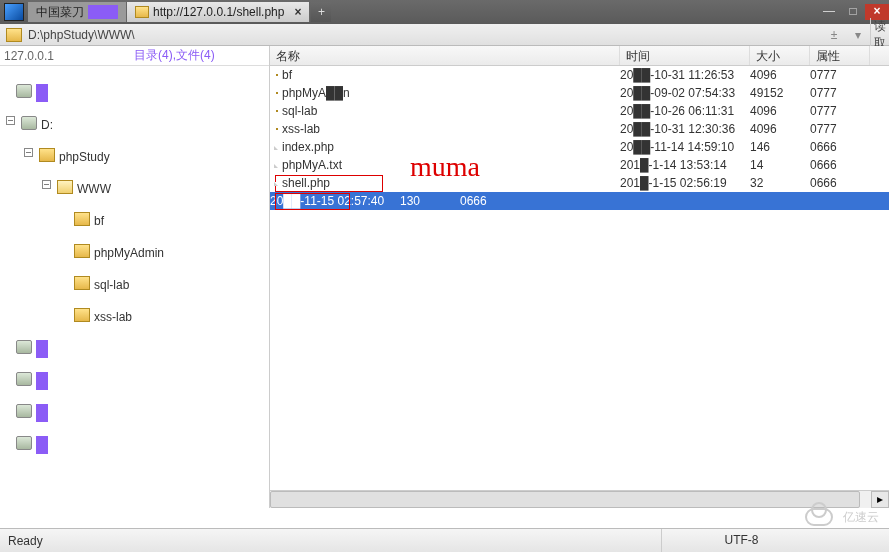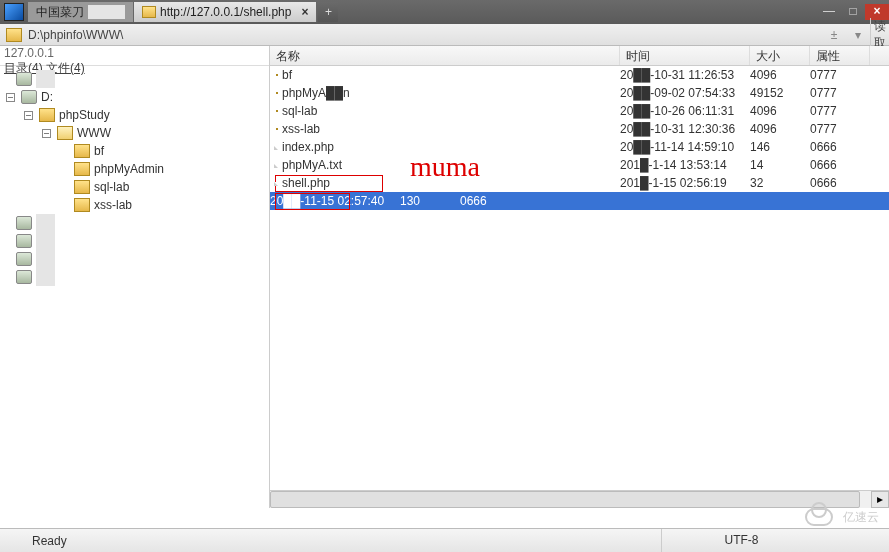--- a/index.html
+++ b/index.html
@@ -18,25 +18,25 @@
 
 .addrbar { height: 22px; background: linear-gradient(#f0f0f0,#e0e0e0); border-bottom: 1px solid #bbb; display: flex; align-items: center; }
 .addrbar .fld-icon { width: 16px; height: 14px; margin: 0 6px; background: linear-gradient(#ffe28a,#e6b84a); border: 1px solid #b08a20; }
 .addrbar .path { flex: 1; color: #444; }
 .addrbar .ctrl { width: 24px; text-align: center; color: #888; }
 .addrbar .read { width: 19px; text-align: center; color: #444; border-left: 1px solid #ccc; }
 
 .workspace { display: flex; height: 462px; }
 
 .tree-pane { width: 270px; border-right: 1px solid #ccc; background: #fff; }
-.tree-hdr { height: 20px; display: flex; padding-left: 4px; color: #333; border-bottom: 1px solid #ddd; flex-direction: column; }
+.tree-hdr { height: 20px; display: flex; align-items: center; padding-left: 4px; color: #333; border-bottom: 1px solid #ddd; }
 .tree-hdr .ip { width: 130px; color: #666; }
-.tree-hdr .stats { color: #404040; text-decoration: underline; }
+.tree-hdr .stats { color: #8b5cf6; }
 .tree-body { padding: 4px 0 4px 6px; line-height: 18px; color: #333; }
-.tree-row { display: flex; align-items: center; height: 18px; white-space: nowrap; }
+.tree-row { display: flex; height: 18px; white-space: nowrap; margin-top: 14px; }
 .tree-row .sq { width: 9px; height: 9px; border: 1px solid #888; text-align: center; line-height: 7px; font-size: 9px; color: #333; margin-right: 2px; }
 .tree-row .indent { display: inline-block; }
 .tree-row .ico { width: 16px; height: 14px; margin: 0 4px; display: inline-block; }
 .ico.drive { background: linear-gradient(#dce8d8,#a8b8a0); border: 1px solid #888; border-radius: 2px; }
 .ico.folder { background: linear-gradient(#ffe28a,#e6b84a); border: 1px solid #b08a20; }
 .ico.folder-open { background: linear-gradient(#fff3c0,#f0d070); border: 1px solid #b08a20; }
 .ico.file { background: #fff; border: 1px solid #aaa; position: relative; }
 .ico.file::after { content: ""; position: absolute; right: -1px; top: -1px; width: 0; height: 0; border-top: 4px solid #fff; border-left: 4px solid #ccc; }
 
 .list-pane { flex: 1; position: relative; display: flex; flex-direction: column; }
@@ -57,27 +57,27 @@
 .boxed { position: absolute; border: 1px solid #d00; }
 .boxed.b1 { left: 5px; top: 109px; width: 108px; height: 17px; }
 .boxed.b2 { left: 5px; top: 127px; width: 75px; height: 17px; }
 .muma { position: absolute; left: 140px; top: 85px; color: #d00; font-size: 28px; font-family: Georgia, serif; }
 
 .scroll-h { height: 18px; background: #f0f0f0; border-top: 1px solid #ccc; position: relative; }
 .scroll-h .thumb { position: absolute; left: 0; top: 0; width: 590px; height: 17px; background: #e0e0e0; border: 1px solid #bbb; border-radius: 2px; }
 .scroll-h .arrow { position: absolute; right: 0; top: 0; width: 18px; height: 17px; background: #e8e8e8; border: 1px solid #bbb; text-align: center; line-height: 14px; }
 
 .statusbar { position: absolute; left: 0; bottom: 0; right: 0; height: 24px; background: linear-gradient(#f5f5f5,#e5e5e5); border-top: 1px solid #bbb; display: flex; align-items: center; padding: 0 8px; color: #333; }
-.statusbar .stat-l { flex: 1; margin-left: 24px; }
+.statusbar .stat-l { flex: 1; }
 .statusbar .stat-m { width: 160px; text-align: center; border-left: 1px solid #ccc; height: 100%; padding-top: 4px; }
 .statusbar .stat-r { width: 60px; }
 .watermark { position: absolute; right: 10px; bottom: 26px; color: #ccc; font-size: 18px; display: flex; align-items: center; gap: 10px; }
 .watermark .cloud { width: 28px; height: 18px; border: 2px solid #ccc; border-radius: 10px; position: relative; }
 .watermark .cloud::before { content: ""; position: absolute; left: 4px; top: -8px; width: 12px; height: 12px; border: 2px solid #ccc; border-radius: 50%; }
-.obscure { display: inline-block; background: #e5e5e5; color: transparent; padding-left: 7px; }
+.obscure { display: inline-block; background: #8b5cf6; color: transparent; }
 </style>
 </head>
 <body>
 
 <div class="titlebar">
   <div class="app-icon"></div>
   <div class="tab">
     <span>中国菜刀</span>
     <span class="obscure">xxxxx</span>
   </div>
@@ -88,21 +88,21 @@
   </div>
   <div class="plus">+</div>
   <div class="spacer"></div>
   <div class="win-btn">—</div>
   <div class="win-btn">□</div>
   <div class="win-btn close">×</div>
 </div>
 
 <div class="addrbar">
   <div class="fld-icon"></div>
-  <div class="path">D:\phpinfo\WWW\</div>
+  <div class="path">D:\phpStudy\WWW\</div>
   <div class="ctrl">±</div>
   <div class="ctrl">▾</div>
   <div class="read">读取</div>
 </div>
 
 <div class="workspace">
 
   <div class="tree-pane">
     <div class="tree-hdr">
       <span class="ip">127.0.0.1</span>

